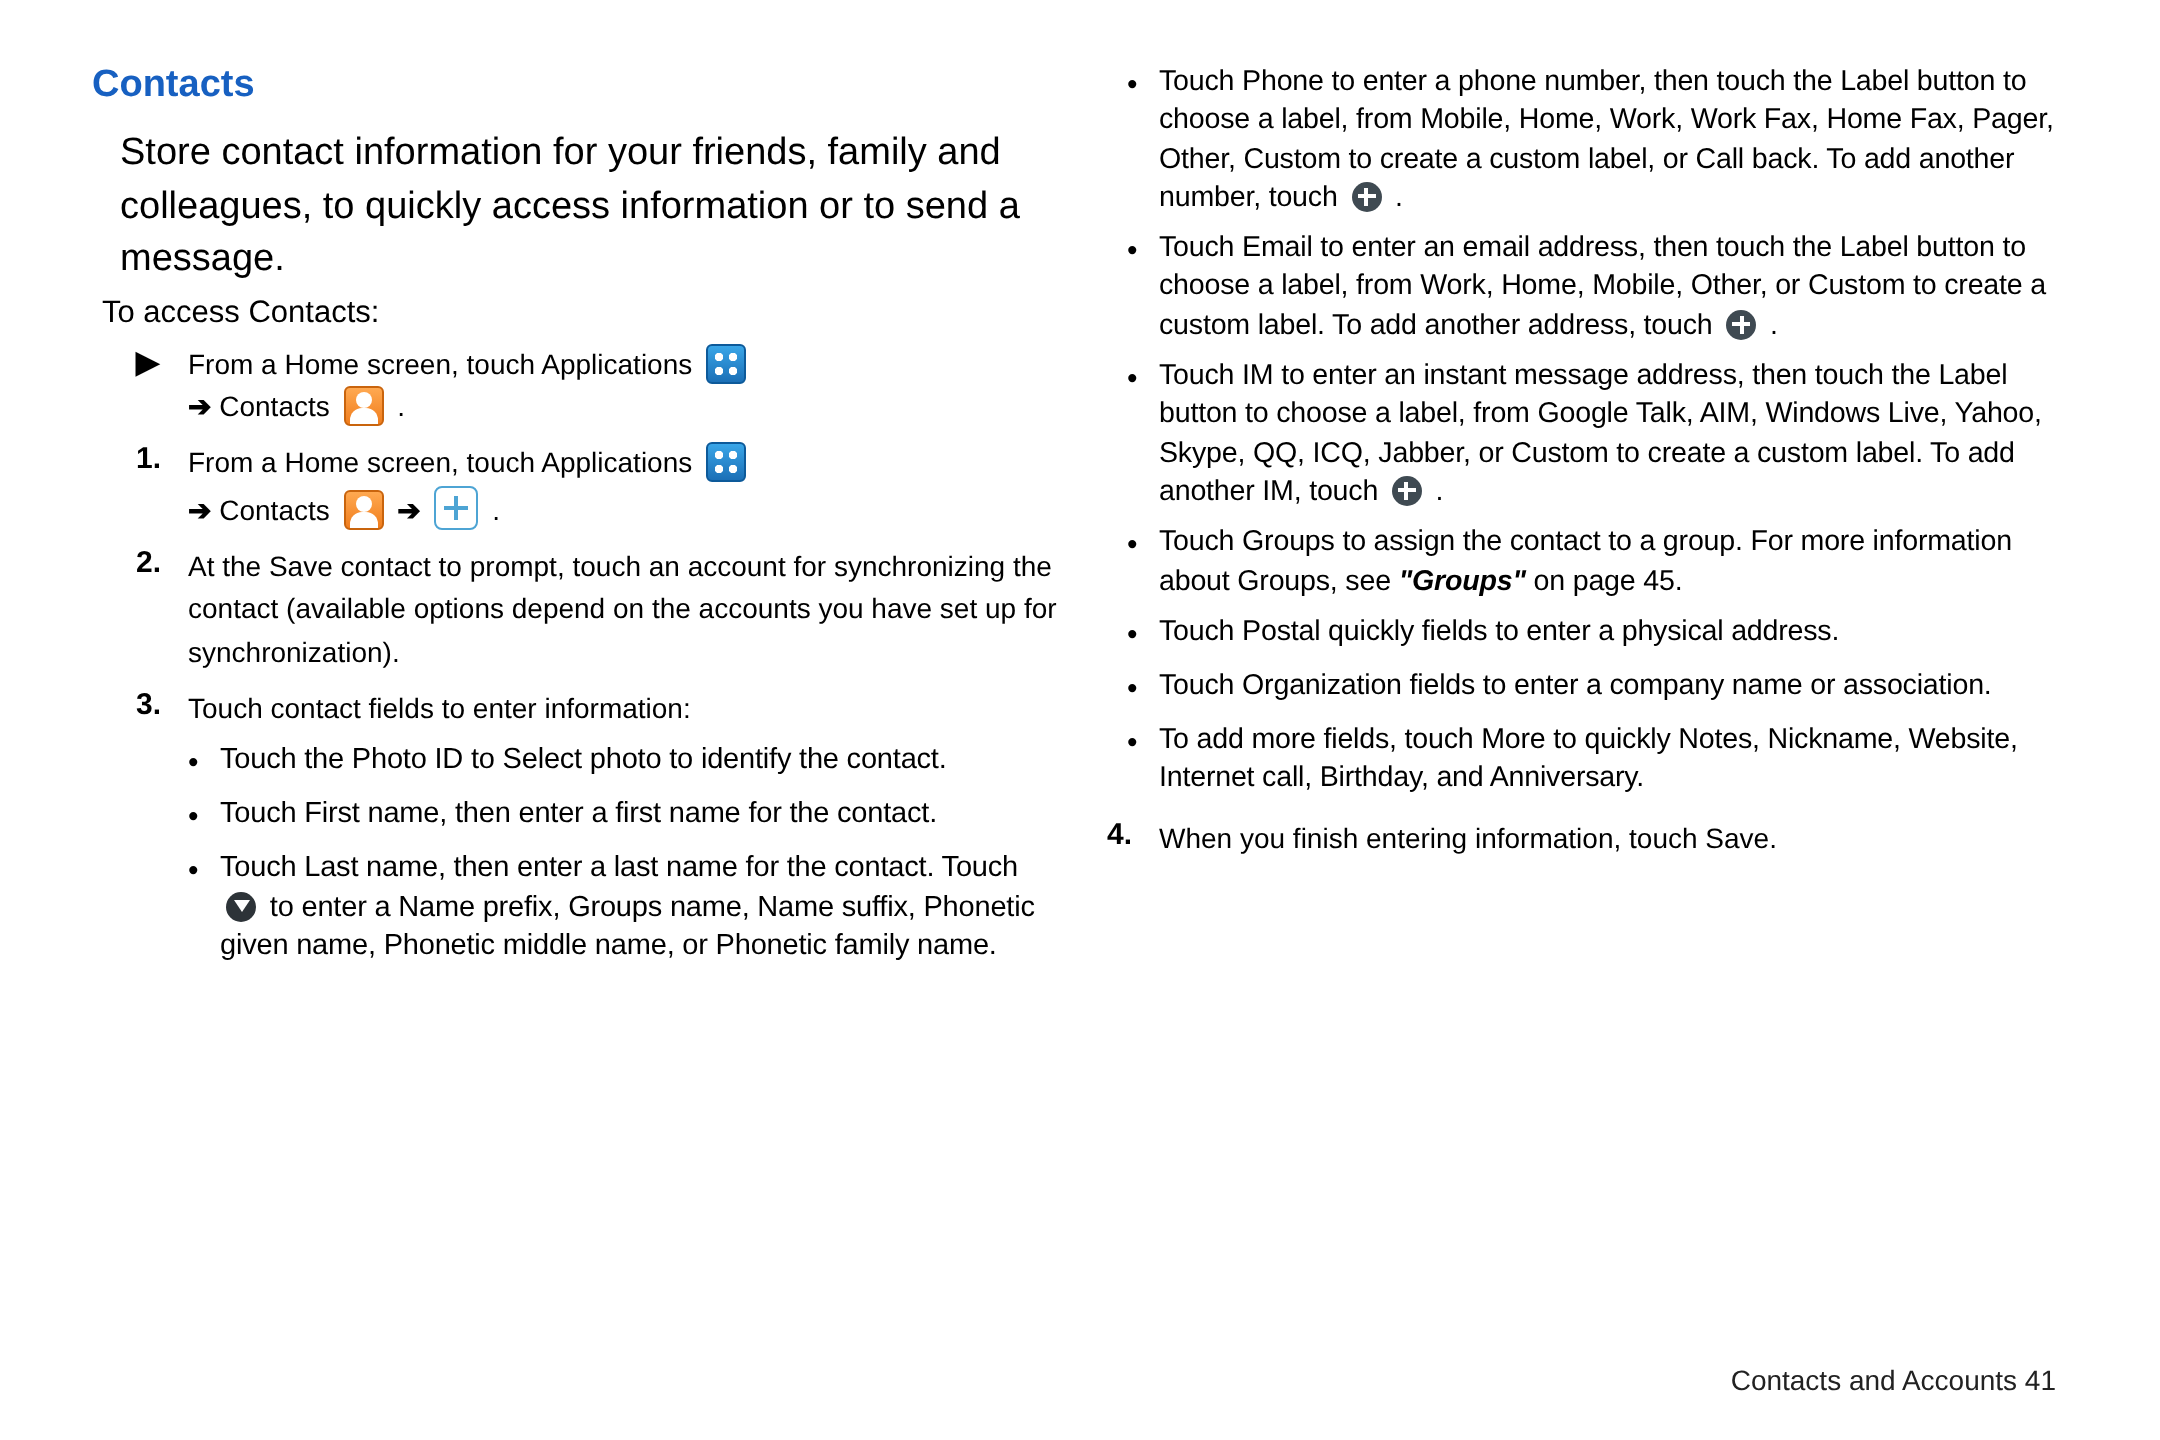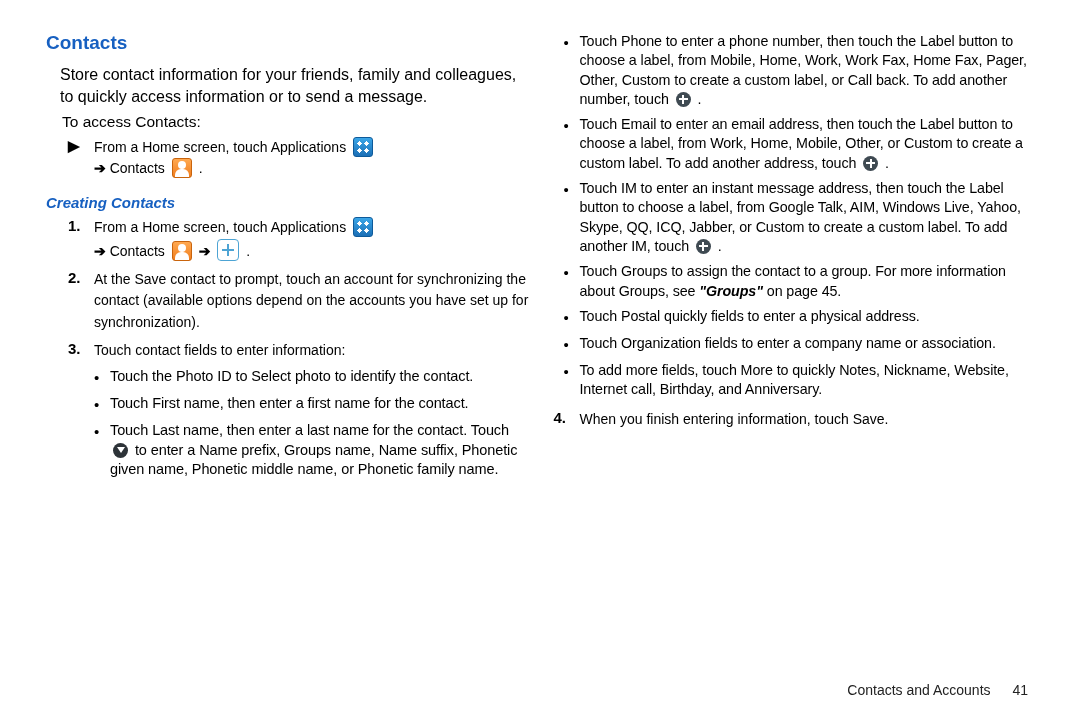--- a/index.html
+++ b/index.html
@@ -11,40 +11,40 @@
     position:relative;
   }
   .page{
     padding:26px 46px 0 46px;
     display:flex;
     gap:23px;
   }
   .col{flex:1;min-width:0}
   .h1{color:#1760c1;font-weight:800;font-size:19px;margin:6px 0 10px}
   .h2{color:#1760c1;font-style:italic;font-weight:700;font-size:15px;margin:14px 0 4px}
-  p.intro{font-size:16px;line-height:1.4;margin:0 0 2px 0;padding-left:14px}
-  .lbl{font-size:15.5px;margin:4px 0 6px 16px}
+  p.intro{font-size:19px;line-height:1.4;margin:0 0 2px 0;padding-left:14px}
+  .lbl{font-size:15.5px;margin:4px 0 6px 5px}
   .step{display:flex;margin:6px 0 4px 22px}
   .step .mark{width:26px;flex:0 0 26px;font-size:15px}
   .step .mark.arrow{font-weight:900}
   .step .body{flex:1;font-size:14px;line-height:1.55}
   b{font-weight:400}
   .arrow-inline{font-weight:700}
   .bullet{display:flex;margin:6px 0 4px 48px}
   .bullet .dot{width:16px;flex:0 0 16px;font-size:15px;line-height:1.4}
   .bullet .txt{flex:1;font-family:Arial,Helvetica,sans-serif;font-size:14.5px;line-height:1.35}
   .narrow{font-stretch:condensed;letter-spacing:-0.1px}
   .col2 .bullet{margin-left:12px}
   .col2 .bullet .txt{font-size:14.3px}
   .col2 .step{margin-left:2px}
   .footer{
     position:absolute;right:52px;bottom:22px;
     font-size:14px;color:#222
   }
-  .footer .pn{margin-left:18px}
+  .footer .pn{}
   
   .ic{display:inline-block;vertical-align:-5px;width:20px;height:20px;border-radius:3px;margin:0 3px}
   .ic-apps{background:linear-gradient(#3aa6e8,#1b6fb6);border:1px solid #0d5a9a;box-sizing:border-box}
   .ic-apps::after{content:"";display:block;margin:2px;width:14px;height:14px;
     background:
       radial-gradient(circle,#fff 2px,transparent 2.2px) 0 0/7px 7px,
       radial-gradient(circle,#fff 2px,transparent 2.2px) 0 7px/7px 7px;
   }
   .ic-contact{background:linear-gradient(#ffa951,#f07d1d);border:1px solid #c9640d;box-sizing:border-box;position:relative;overflow:hidden}
   .ic-contact::before{content:"";position:absolute;left:5px;top:2px;width:8px;height:8px;border-radius:50%;background:#fff}
@@ -75,21 +75,20 @@
     <div class="step">
       <div class="mark arrow">▶</div>
       <div class="body">
         <span>From a Home screen, touch </span><b>Applications</b>
         <span class="ic ic-apps"></span><br>
         <span class="arrow-inline"> ➔ </span><b>Contacts</b>
         <span class="ic ic-contact"></span> .
       </div>
     </div>
 
-    <div class="h2">Creating Contacts</div>
 
     <div class="step">
       <div class="mark b">1.</div>
       <div class="body">
         <span>From a Home screen, touch </span><b>Applications</b>
         <span class="ic ic-apps"></span><br>
         <span class="arrow-inline"> ➔ </span><b>Contacts</b>
         <span class="ic ic-contact"></span>
         <span class="arrow-inline"> ➔ </span>
         <span class="ic ic-add"></span> .

